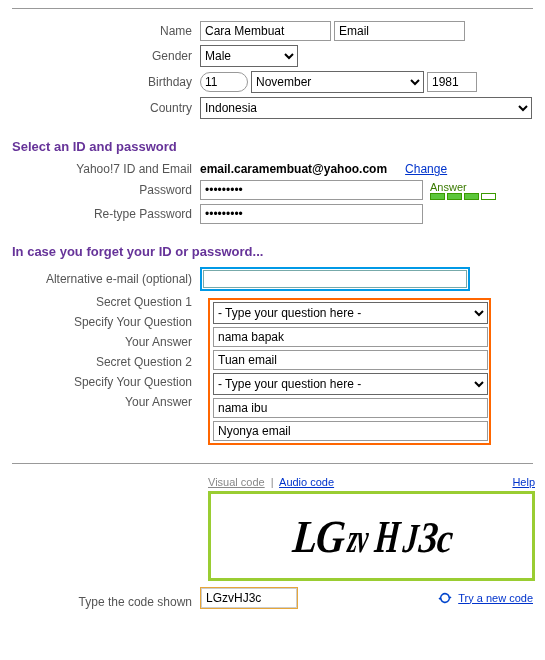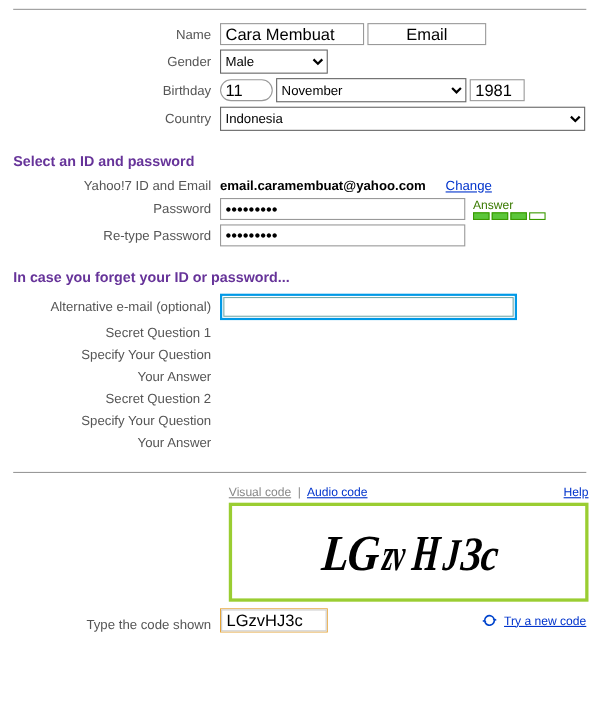--- a/index.html
+++ b/index.html
@@ -20,21 +20,21 @@
     }
     .label {
       width: 188px;
       text-align: right;
       padding-right: 8px;
       color: #555;
     }
     .value { flex: 1; display: flex; align-items: center; gap: 3px; }
     input[type="text"], input[type="password"] {
       font-family: Arial, sans-serif;
-      font-size: 15px;
+      font-size: 12px;
       padding: 2px 4px;
       border: 1px solid #999;
       height: 20px;
     }
     select {
       font-family: Arial, sans-serif;
       font-size: 12px;
       border: 1px solid #666;
       height: 22px;
       background: #fff;
@@ -108,21 +108,21 @@
 </head>
 <body>
 
 <div class="container">
   <div class="hr" style="margin-top:0"></div>
 
   <div class="row">
     <div class="label">Name</div>
     <div class="value">
       <input type="text" style="width: 131px;" value="Cara Membuat">
-      <input type="text" style="width: 108px; text-align: center;" value="Email">
+      <input type="text" style="width: 131px;" value="Email">
     </div>
   </div>
   <div class="row">
     <div class="label">Gender</div>
     <div class="value">
       <select style="width:98px"><option>Male</option></select>
     </div>
   </div>
   <div class="row">
     <div class="label">Birthday</div>
@@ -193,20 +193,28 @@
         </div>
       <div class="row" style="margin-bottom:6px">
           <div class="label">Secret Question 2</div>
         </div>
       <div class="row" style="margin-bottom:6px">
           <div class="label">Specify Your Question</div>
         </div>
       <div class="row" style="margin-bottom:2px">
           <div class="label">Your Answer</div>
         </div>
+    </div>
+    <div class="highlight-orange-wrap" style="width:283px">
+      <select style="width:275px;margin-bottom:3px"><option>- Type your question here -</option></select>
+      <input type="text" style="width: 275px; margin-bottom: 3px;" value="nama bapak">
+      <input type="text" style="width: 275px; margin-bottom: 3px;" value="Tuan email">
+      <select style="width:275px;margin-bottom:3px"><option>- Type your question here -</option></select>
+      <input type="text" style="width: 275px; margin-bottom: 3px;" value="nama ibu">
+      <input type="text" style="width: 275px;" value="Nyonya email">
     </div>
   </div>
 
   <div class="hr" style="margin-top:18px"></div>
 
   <div class="captcha-links">
     <span>
       <span class="grey-link">Visual code</span>
       <span class="pipe">|</span>
       <a>Audio code</a>

